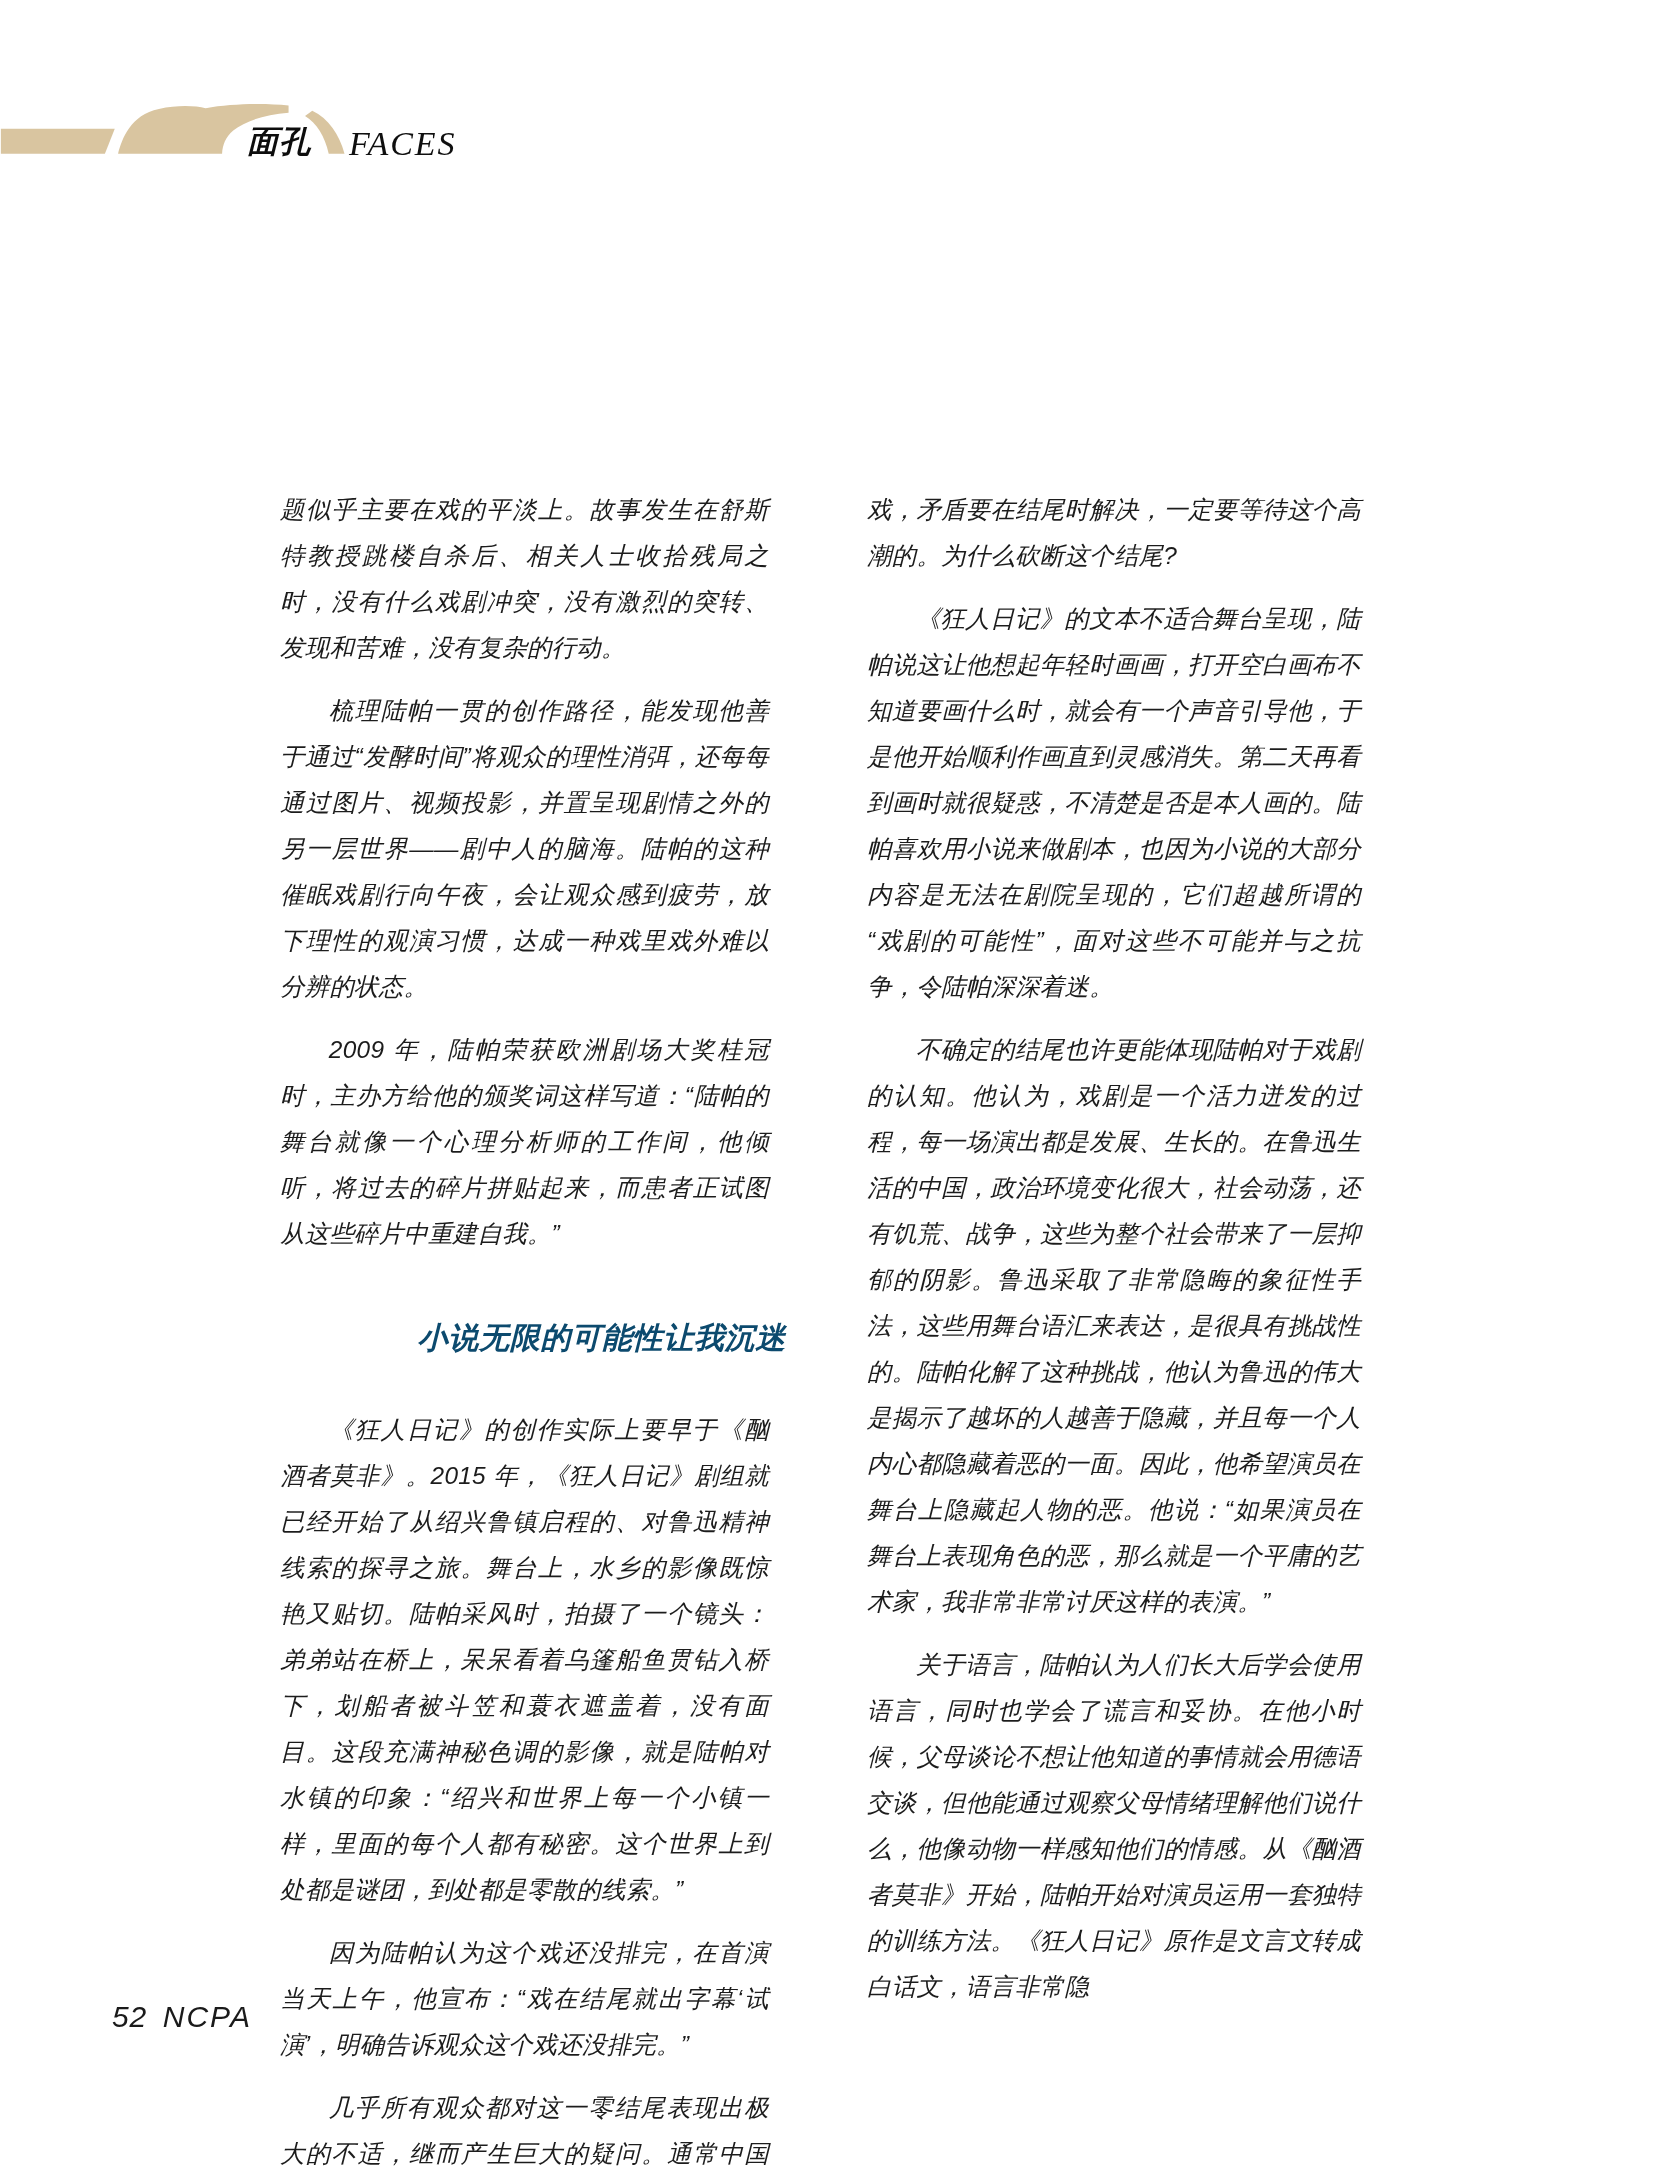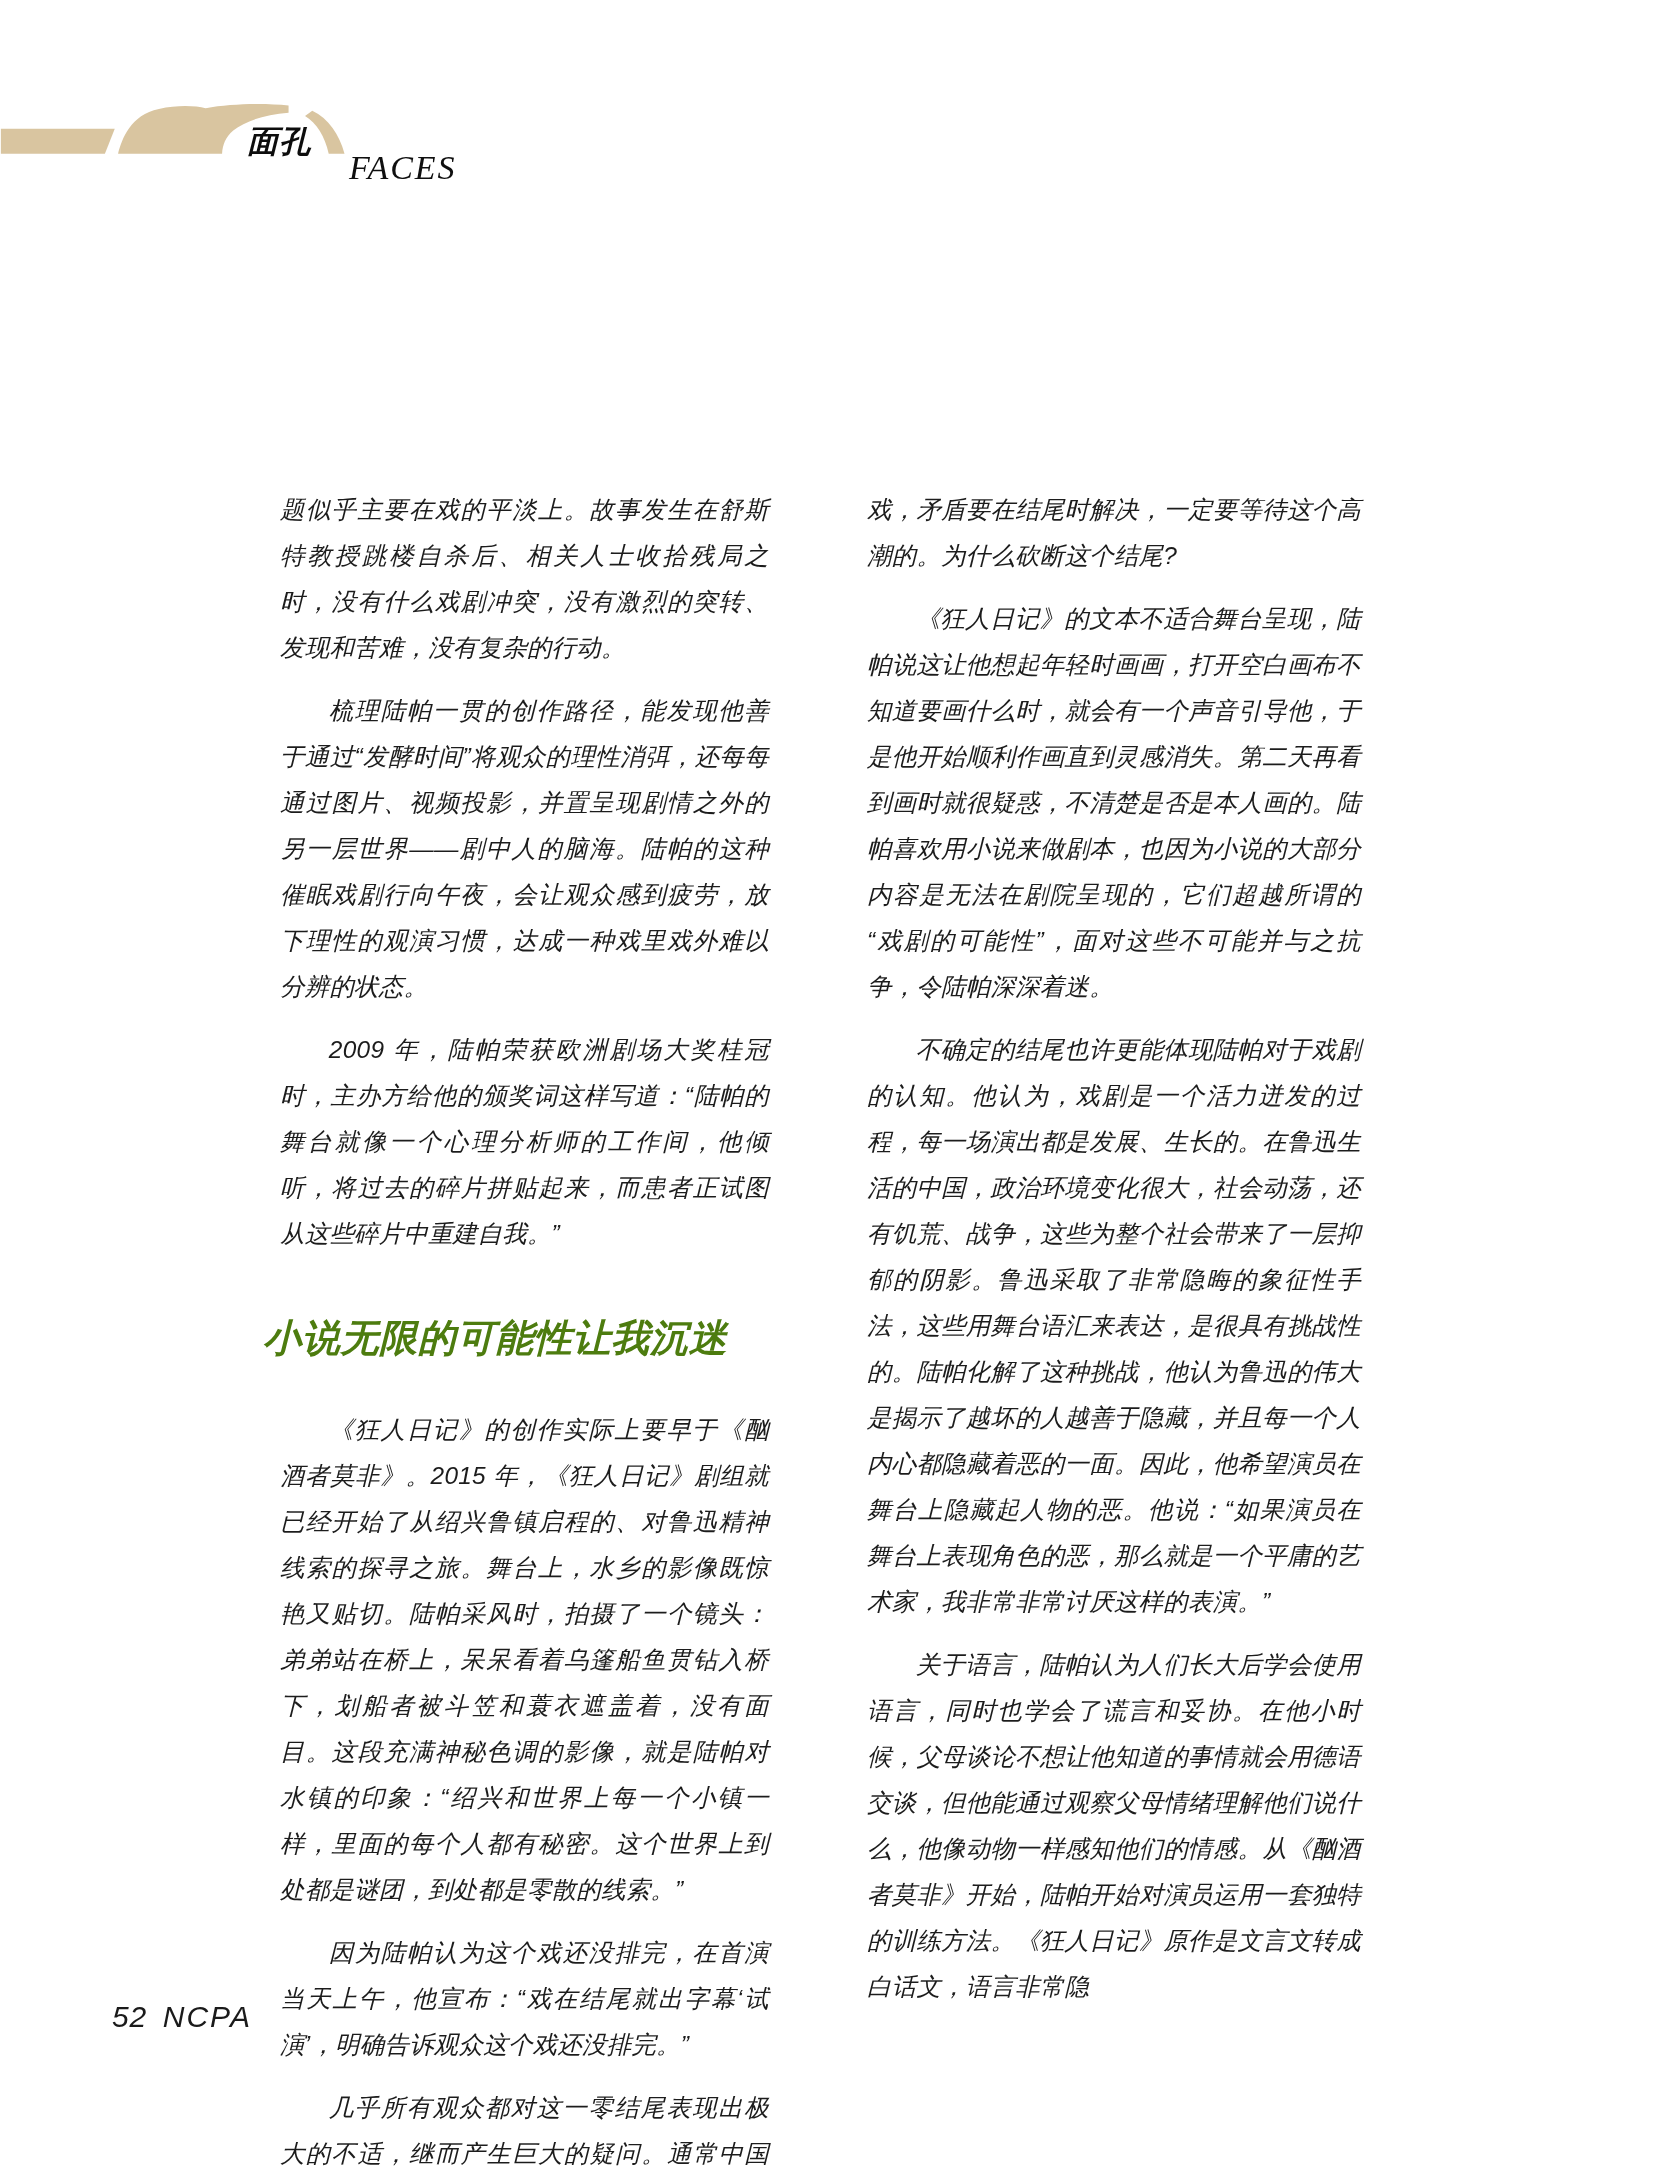--- a/index.html
+++ b/index.html
@@ -35,46 +35,45 @@
   .section-title-en {
     position: absolute;
     left: 349px;
     top: 127px;
     font-family: "Liberation Serif", serif;
     font-size: 34px;
     line-height: 34px;
     font-weight: 400;
     letter-spacing: 2px;
     color: #0f0f0f;
-    margin-top: 24px;
   }
 
   
   .column {
     position: absolute;
     top: 470px;
     font-size: 24.4px;
     line-height: 46px;
     letter-spacing: 0.3px;
     text-align: justify;
     text-justify: inter-ideograph;
     color: #1c1c1c;
   }
   .column-left  { left: 263px;  width: 523px; }
   .column-right { left: 850px; width: 528px; }
   .column p { margin: 17px; }
   .column p.indent { text-indent: 2em; }
   .column h3 {
     margin: 58px 0 46px 0;
-    font-size: 38px;
+    font-size: 30px;
     line-height: 46px;
     font-weight: 800;
     letter-spacing: 0.7px;
-    color: #4d7c0f;
-    text-align: left;
+    color: #0c4a6e;
+    text-align: right;
   }
 
   
   .page-footer {
     position: absolute;
     left: 112px;
     top: 2000px;
     font-size: 30px;
     line-height: 34px;
     color: #1a1a1a;

